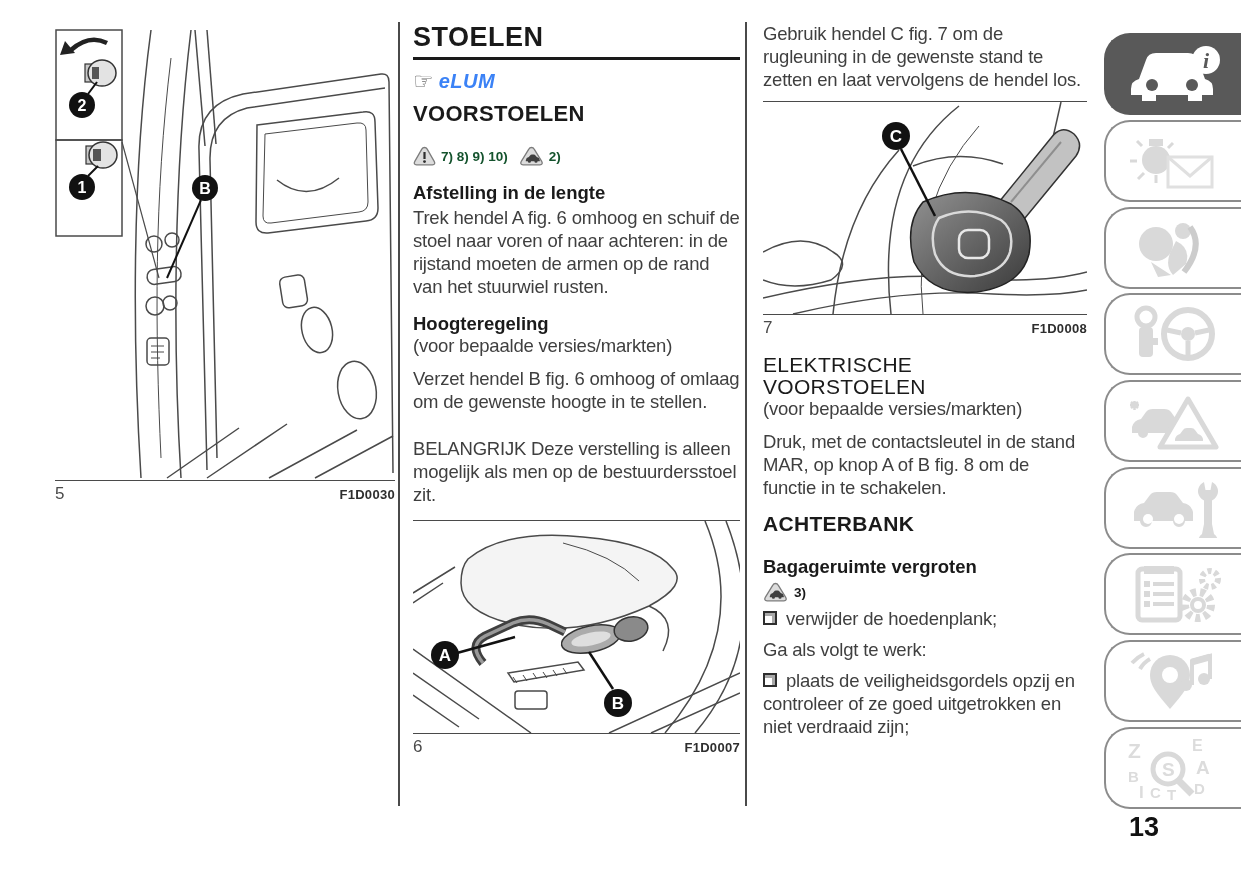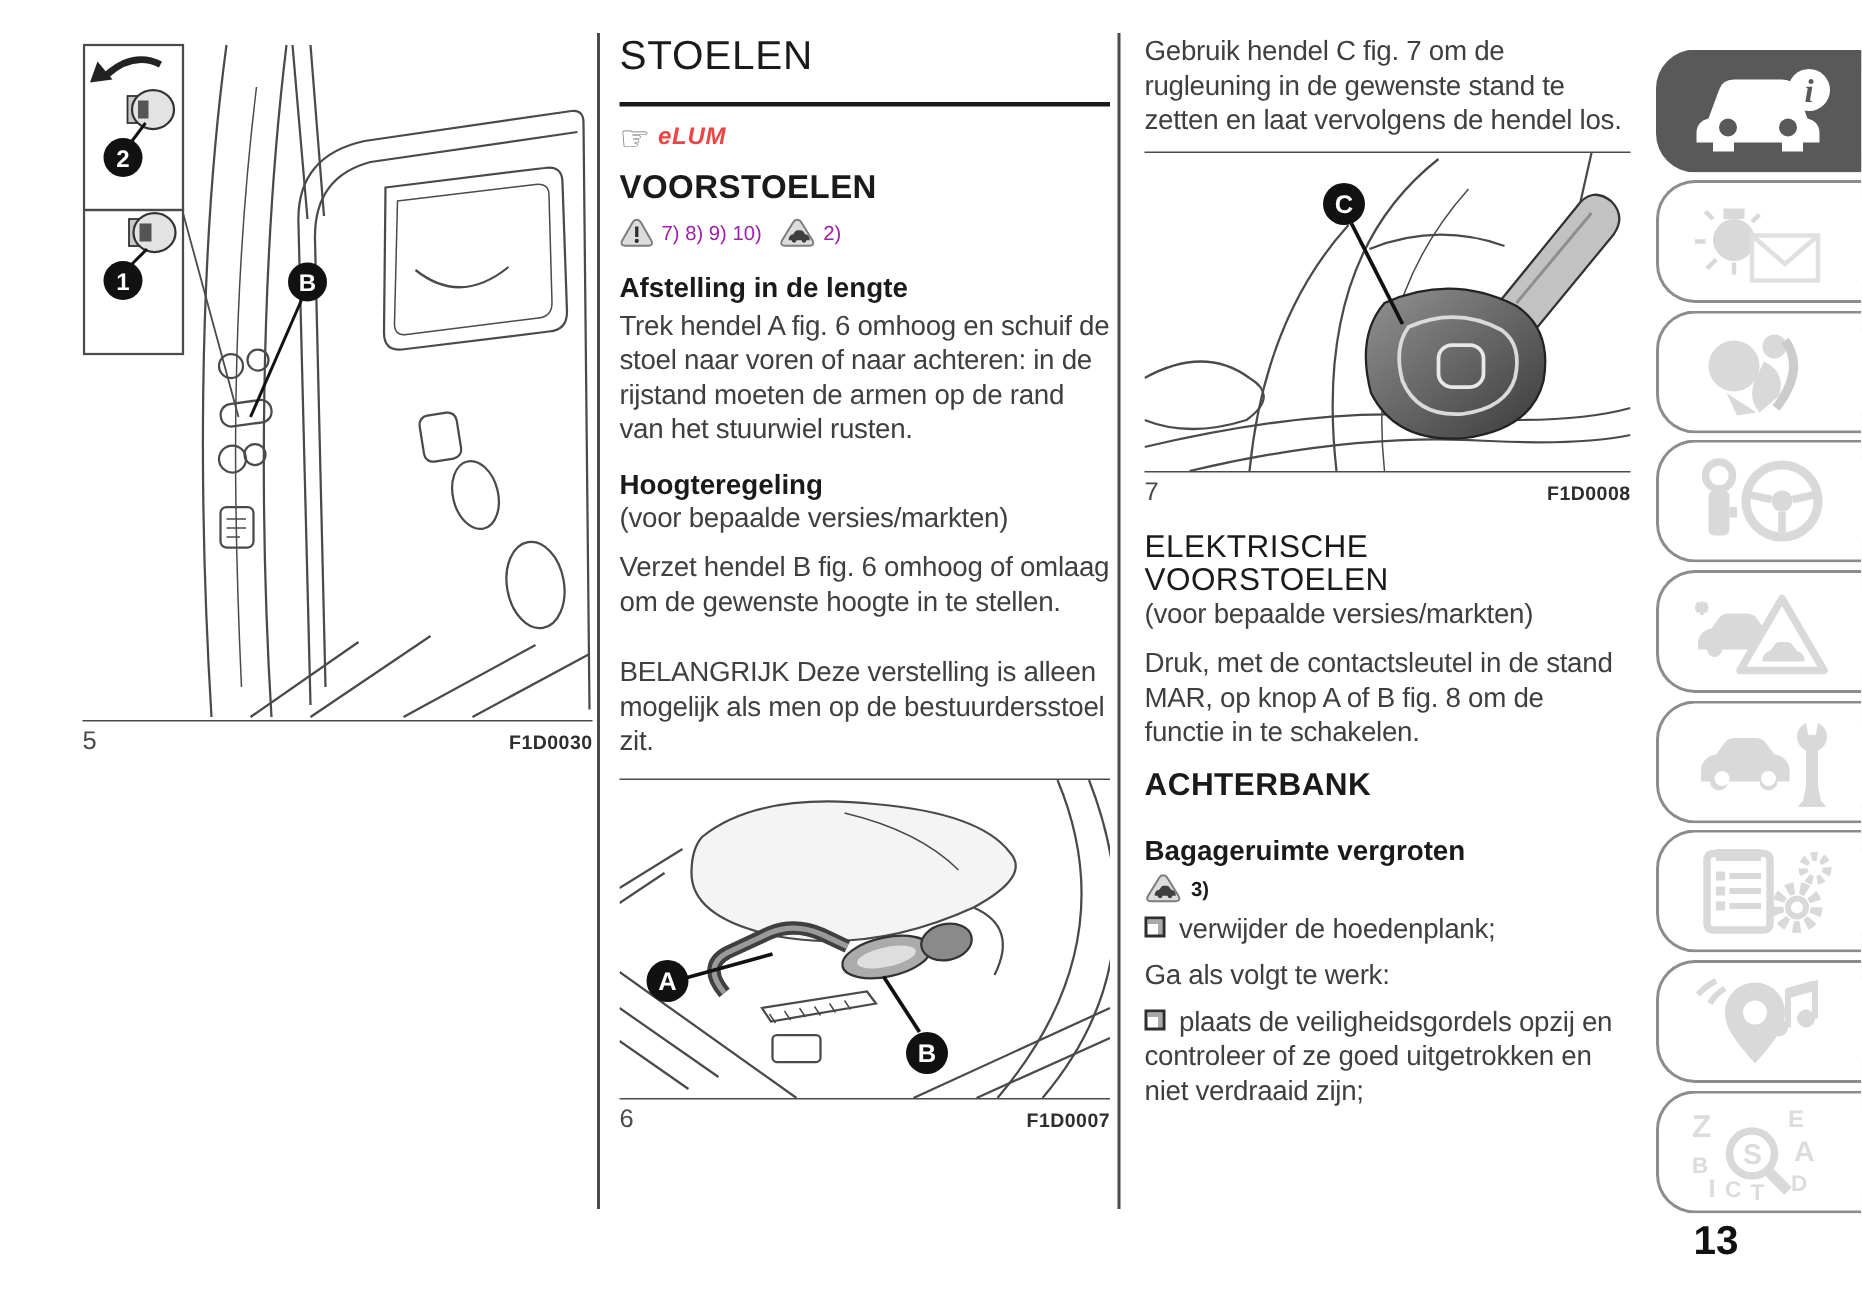--- a/index.html
+++ b/index.html
@@ -10,34 +10,34 @@
   .vdiv{position:absolute;top:22px;width:1.5px;height:784px;background:#4a4a4a;}
   #divider-left{left:398px;}
   #divider-right{left:745px;}
 
   
   .col{position:absolute;top:22px;}
   #col-middle{left:413px;width:327px;}
   #col-right{left:763px;width:324px;}
 
   h1.title{
-    margin:0 0 8px;font-size:27px;line-height:30px;font-weight:normal;color:#1a1a1a;
-    letter-spacing:.5px;border-bottom:3.5px solid #1a1a1a;padding-bottom:16px;
+    margin:0 0 8px;font-size:27px;line-height:30px;font-weight:bold;color:#1a1a1a;
+    letter-spacing:.5px;border-bottom:3.5px solid #1a1a1a;padding-bottom:5px;
   }
   .elum-row{display:flex;align-items:center;gap:5px;margin:2px 0 8px;height:26px;}
   .hand{font-size:23px;color:#6f6f6f;line-height:1;}
-  .elum-text{font-size:16px;font-weight:bold;font-style:italic;color:#ef4444;letter-spacing:.5px;}
+  .elum-text{font-size:20px;font-weight:bold;font-style:italic;color:#3b82f6;letter-spacing:.5px;}
   h2.sect{margin:8px 0 6px;font-size:22px;line-height:24px;font-weight:bold;color:#1a1a1a;letter-spacing:.3px;}
   h2.sect3{margin:14px 0 4px;font-size:21px;line-height:22px;font-weight:bold;color:#1a1a1a;letter-spacing:.3px;}
   .big-heading{margin:16px 0 0;font-size:21px;line-height:22px;font-weight:normal;color:#1a1a1a;letter-spacing:.3px;}
   .big-heading span{display:block;}
   h3.sub{margin:14px 0 2px;font-size:18.5px;line-height:23px;font-weight:bold;color:#1a1a1a;}
   p.body{margin:0 0 10px;font-size:18.5px;line-height:23px;letter-spacing:-.2px;}
   p.note{margin:0 0 10px;font-size:18.5px;line-height:22px;letter-spacing:-.2px;}
-  .refs{display:flex;align-items:center;gap:5px;margin:8px 0 10px;font-size:13.5px;font-weight:normal;color:#a21caf;}
+  .refs{display:flex;align-items:center;gap:5px;margin:20px 0 10px;font-size:13.5px;font-weight:bold;color:#14532d;}
   .refs svg{flex:0 0 auto;}
   .caution-row{display:flex;align-items:center;gap:6px;margin:2px 0 4px;font-size:13.5px;font-weight:bold;color:#1a1a1a;}
   .sqb{display:inline-block;width:10px;height:10px;border:2px solid #2e2e2e;
        box-shadow:inset -3px 3px 0 #a9a9a9;margin-right:9px;vertical-align:0px;}
 
   
   .figure{background:#fff;}
   #figure-5{position:absolute;left:55px;top:28px;width:340px;}
   .figure .art{display:block;border-bottom:1.5px solid #4a4a4a;}
   .figure.topline .art{border-top:1.5px solid #4a4a4a;}

